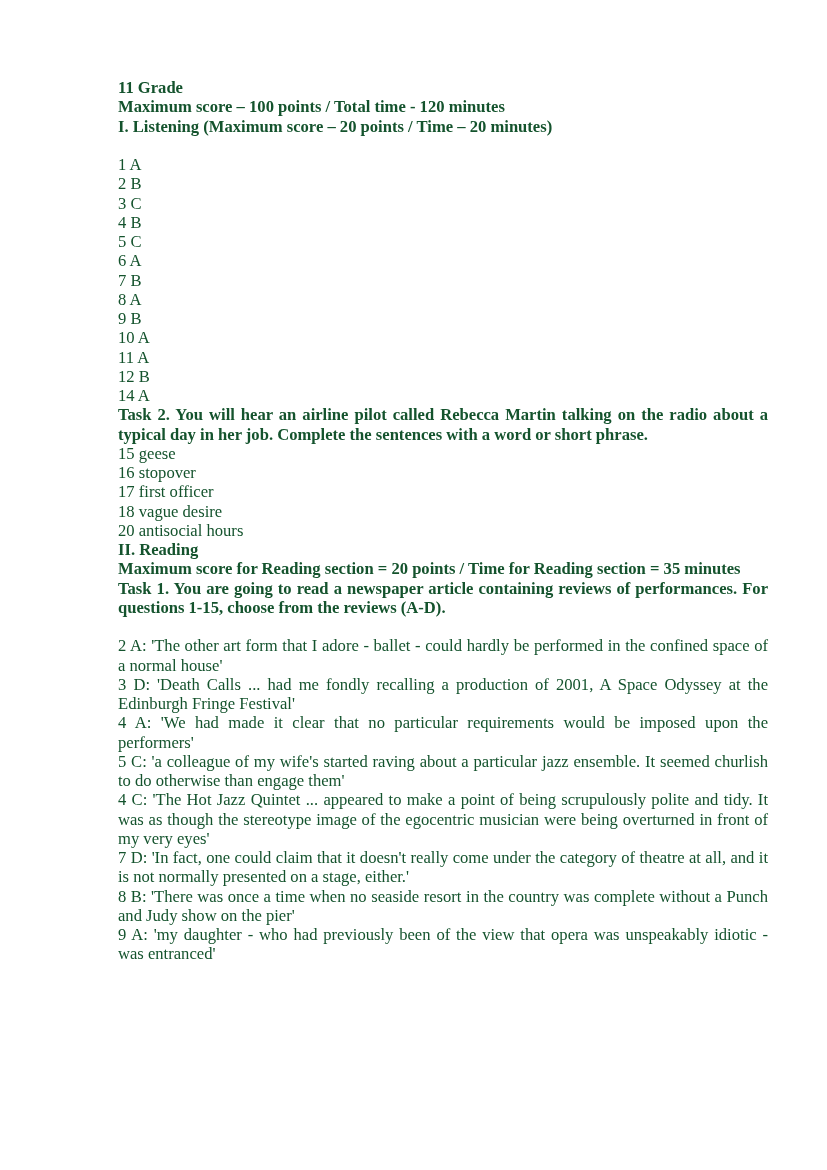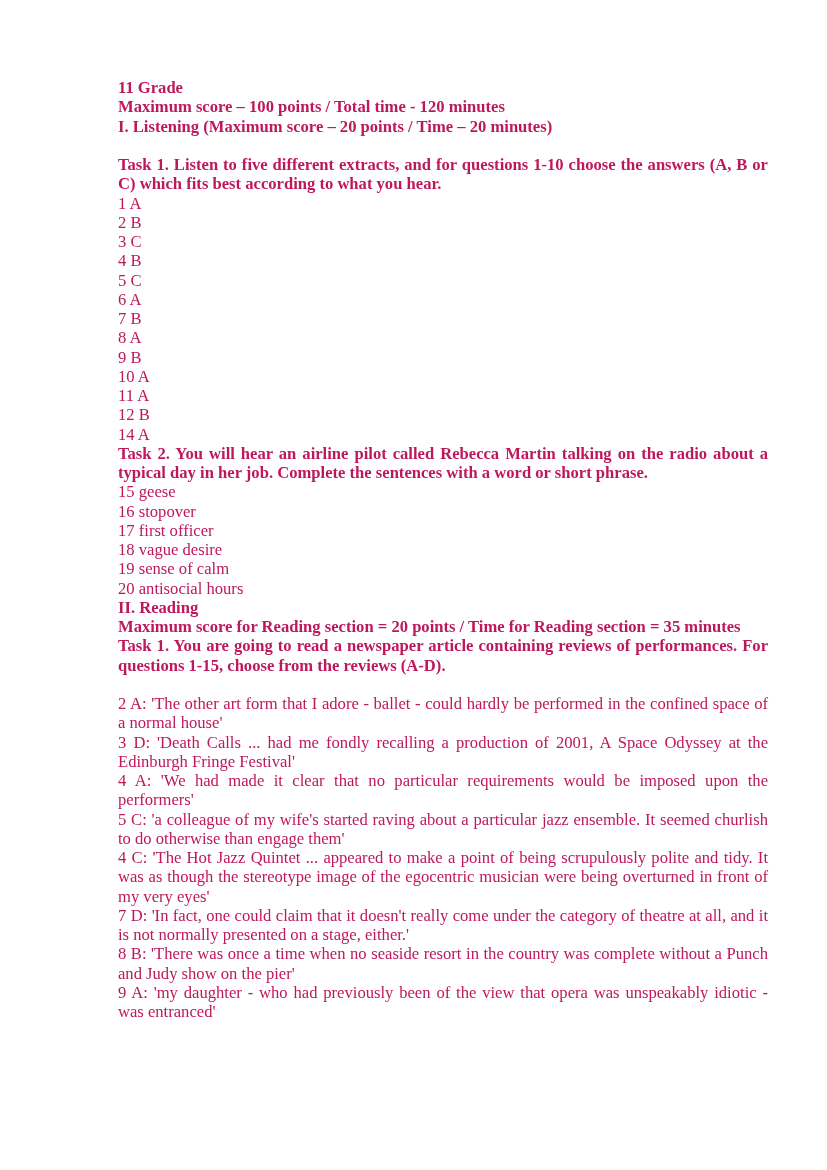--- a/index.html
+++ b/index.html
@@ -5,21 +5,21 @@
   html, body {
     margin: 0;
     padding: 0;
     background: #ffffff;
   }
   .page {
     position: relative;
     width: 827px;
     height: 1170px;
     background: #ffffff;
-    color: #be185d;
+    color: #14532d;
     font-family: "Liberation Serif", "DejaVu Serif", serif;
     font-size: 16.6px;
     line-height: 19.25px;
     overflow: hidden;
   }
   .content {
     position: absolute;
     left: 118px;
     top: 78px;
     width: 650px;
@@ -44,21 +44,20 @@
 
 <div class="page">
   <div class="content">
 
     <div class="line b">11 Grade</div>
     <div class="line b">Maximum score – 100 points / Total time - 120 minutes</div>
     <div class="line b">I. Listening (Maximum score – 20 points / Time – 20 minutes)</div>
 
     <div class="spacer-line"></div>
 
-    <p class="para b">Task 1. Listen to five different extracts, and for questions 1-10 choose the answers (A, B or C) which fits best according to what you hear.</p>
 
     <div class="line">1 A</div>
     <div class="line">2 B</div>
     <div class="line">3 C</div>
     <div class="line">4 B</div>
     <div class="line">5 C</div>
     <div class="line">6 A</div>
     <div class="line">7 B</div>
     <div class="line">8 A</div>
     <div class="line">9 B</div>
@@ -66,21 +65,20 @@
     <div class="line">11 A</div>
     <div class="line">12 B</div>
     <div class="line">14 A</div>
 
     <p class="para b">Task 2. You will hear an airline pilot called Rebecca Martin talking on the radio about a typical day in her job. Complete the sentences with a word or short phrase.</p>
 
     <div class="line">15 geese</div>
     <div class="line">16 stopover</div>
     <div class="line">17 first officer</div>
     <div class="line">18 vague desire</div>
-    <div class="line">19 sense of calm</div>
     <div class="line">20 antisocial hours</div>
 
     <div class="line b">II. Reading</div>
     <div class="line b">Maximum score for Reading section = 20 points / Time for Reading section = 35 minutes</div>
     <p class="para b">Task 1. You are going to read a newspaper article containing reviews of performances. For questions 1-15, choose from the reviews (A-D).</p>
 
     <div class="spacer-line"></div>
 
     <p class="para">2 A: 'The other art form that I adore - ballet - could hardly be performed in the confined space of a normal house'</p>
     <p class="para">3 D: 'Death Calls ... had me fondly recalling a production of 2001, A Space Odyssey at the Edinburgh Fringe Festival'</p>

